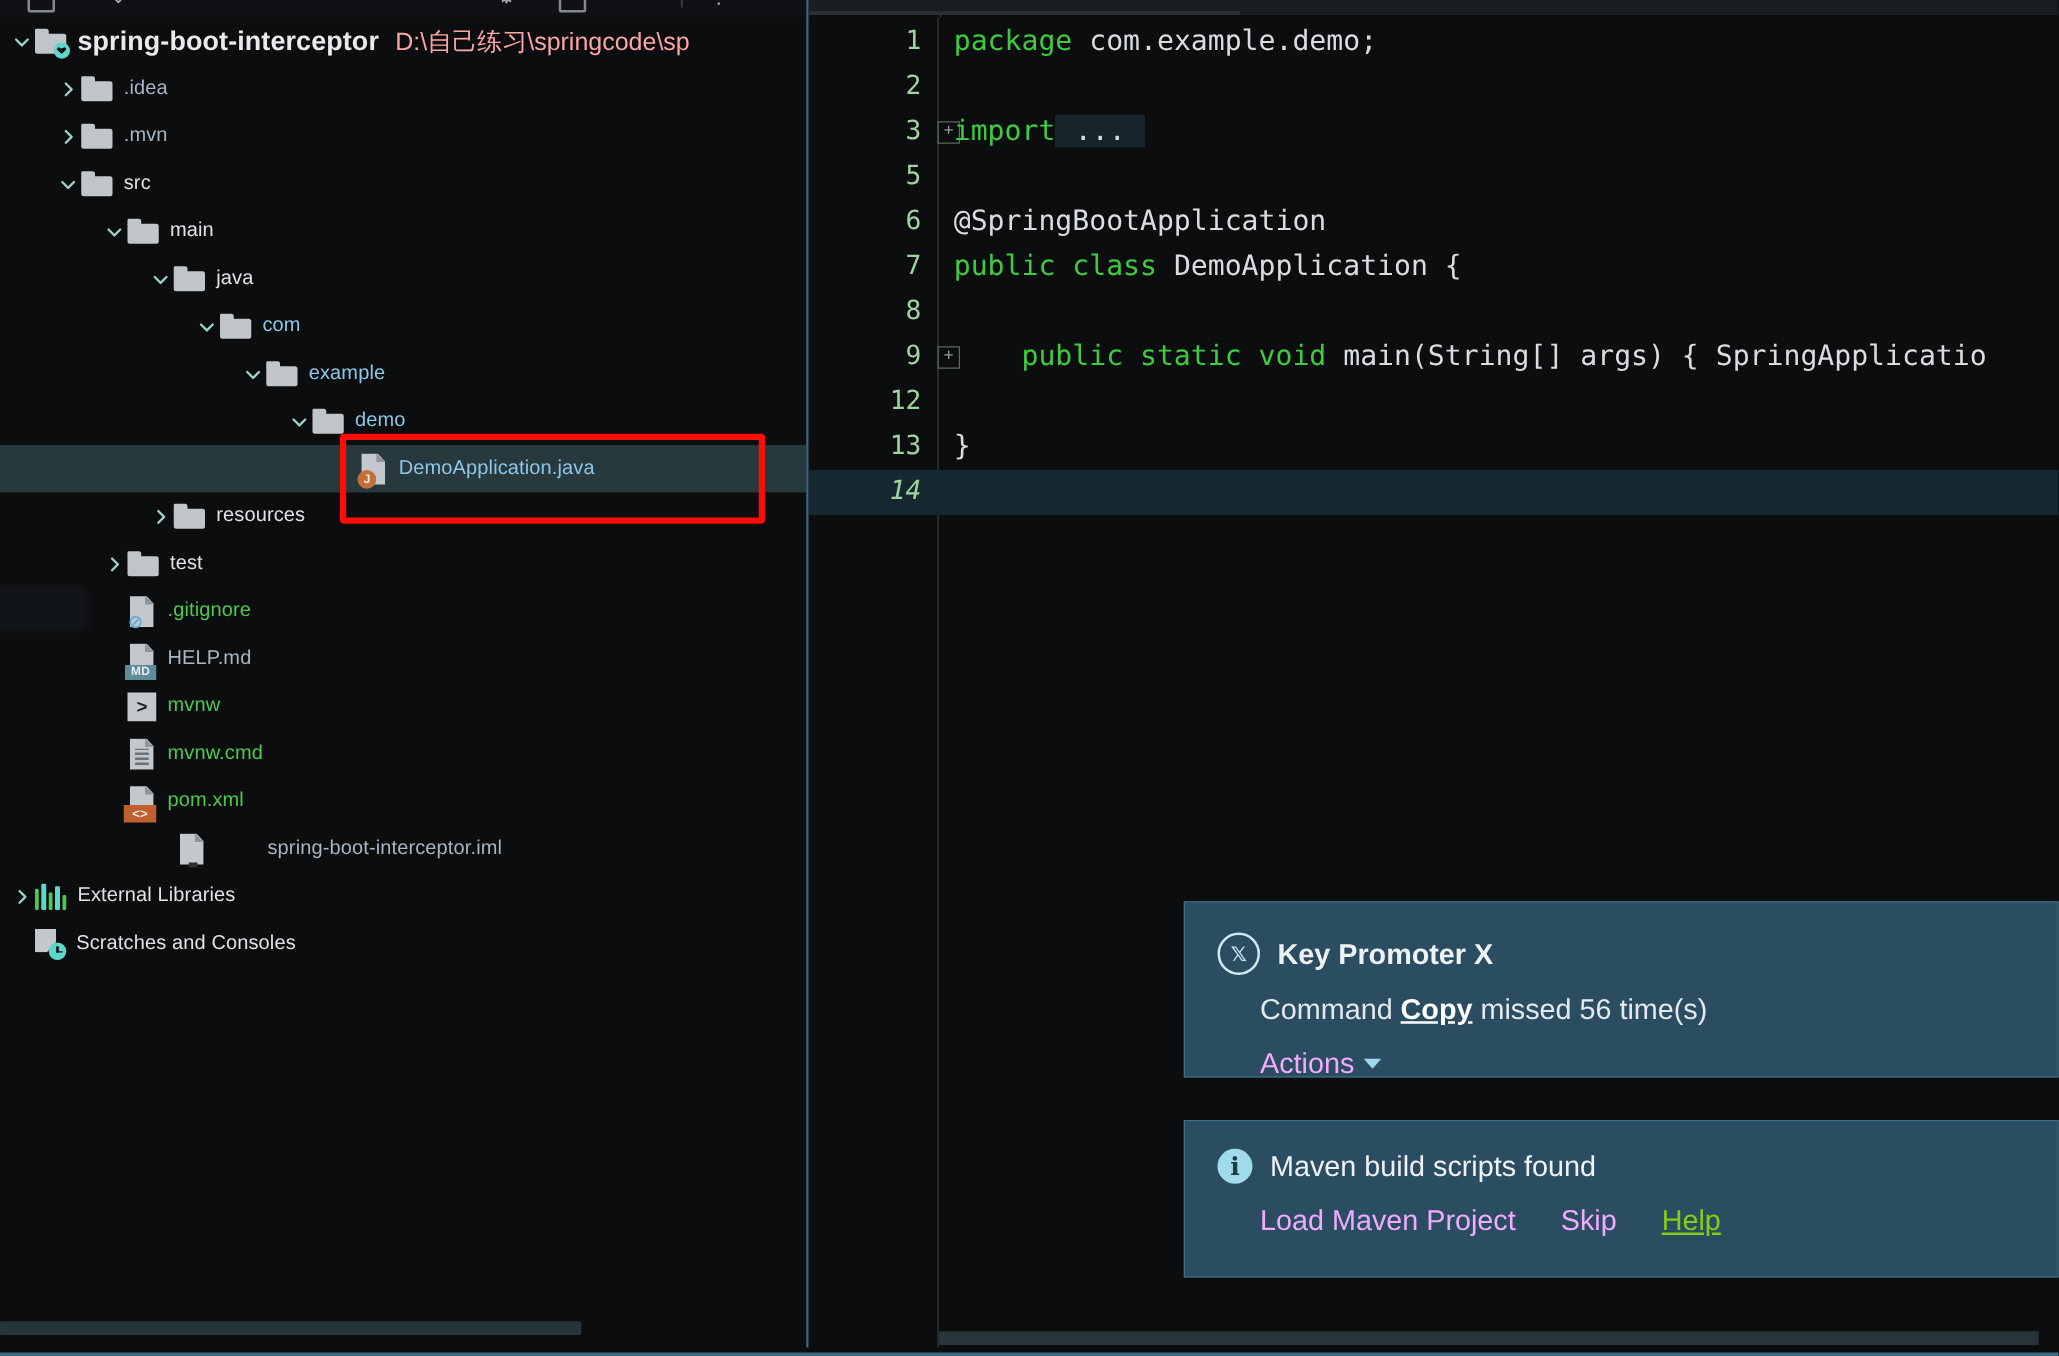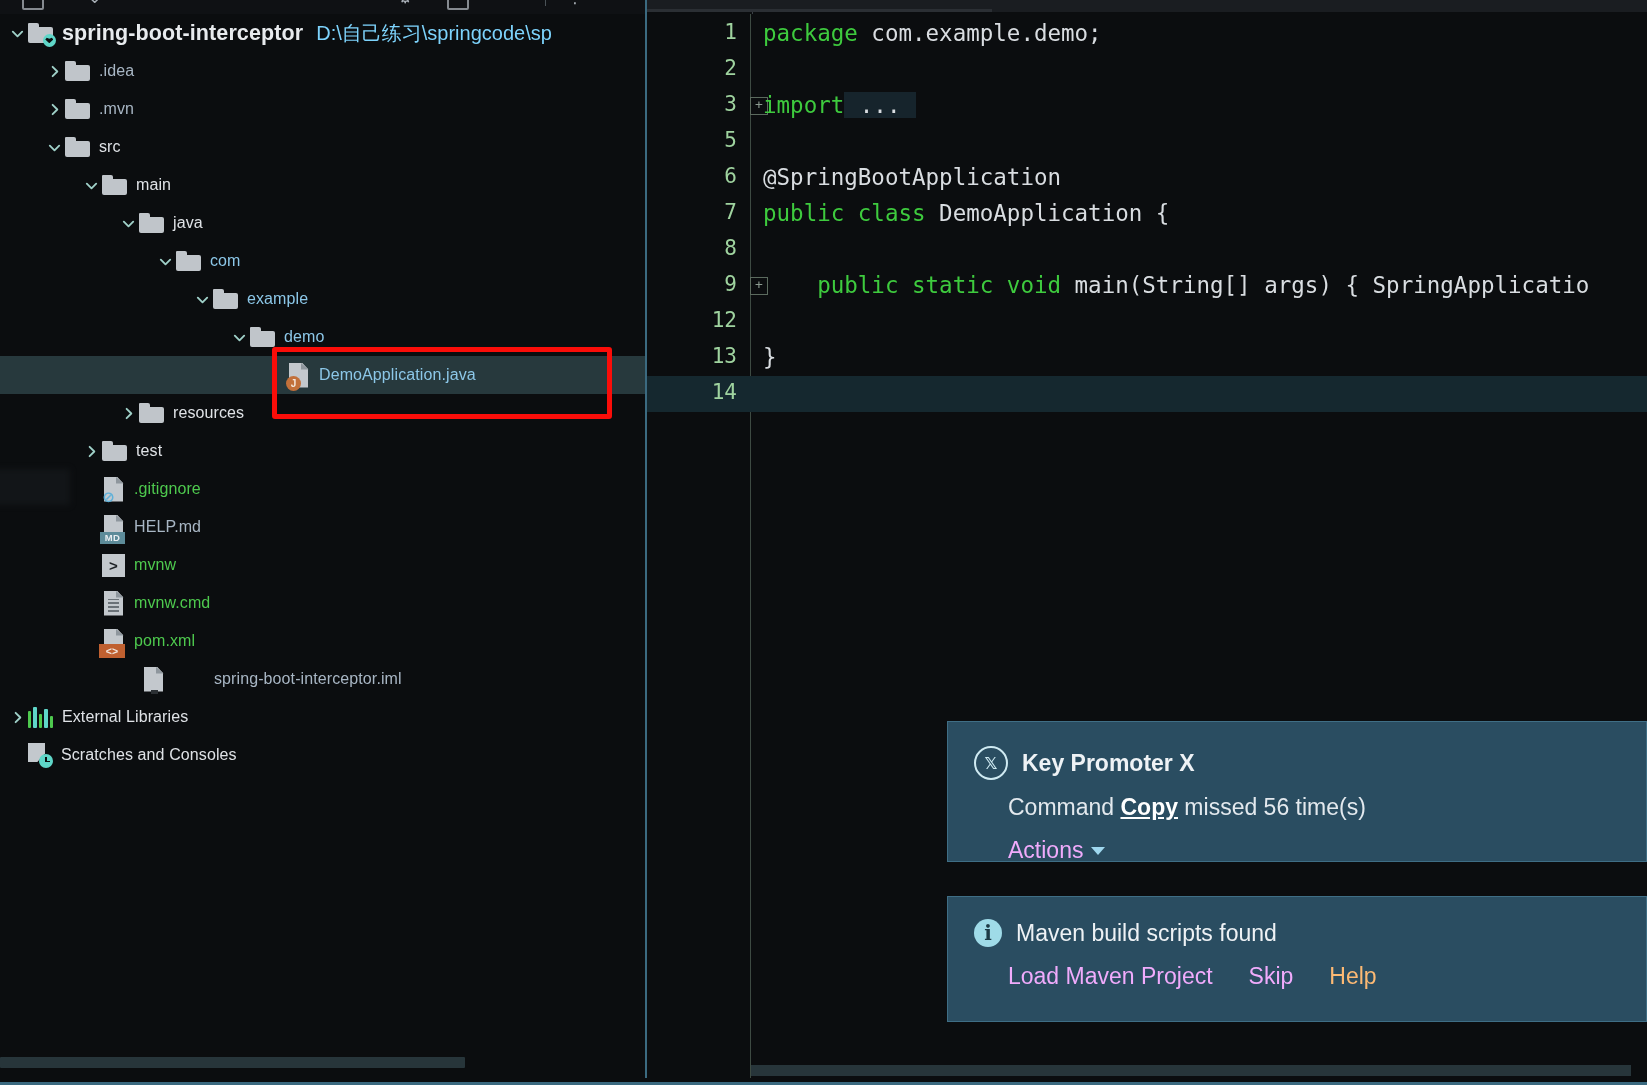--- a/index.html
+++ b/index.html
@@ -21,21 +21,21 @@
   
   .sidebar{position:absolute;left:0;top:14px;width:645px;height:1056px;background:#0b0d0f;overflow:hidden;}
   .tree{position:absolute;left:0;top:0;width:699px;}
   .row{position:relative;height:38px;display:flex;align-items:center;white-space:nowrap;}
   .row.sel{background:#27393d;}
   .arrow{width:22px;height:38px;flex:0 0 22px;display:flex;align-items:center;justify-content:center;color:#9fd0c8;font-size:17px;}
   .arrow svg{display:block;}
   .ico{flex:0 0 auto;display:flex;align-items:center;justify-content:center;margin-right:9px;}
   .lbl{font-size:16px;letter-spacing:.1px;}
   .lbl.bold{font-weight:bold;color:#e8ebee;font-size:21.5px;}
-  .path{font-size:20px;color:#7dd3fc;margin-left:13px;}
+  .path{font-size:20px;color:#fca5a5;margin-left:13px;}
 
   .green{color:#4ec94e;}
   .blue{color:#8cc7e8;}
   .white{color:#dfe2e6;}
   .grayblue{color:#a8b6c4;}
 
   
   .folder{width:25px;height:20px;position:relative;}
   .folder .bdy{position:absolute;left:0;top:4px;width:25px;height:16px;background:#c0c5ca;border-radius:1px 2px 2px 2px;}
   .folder .tab{position:absolute;left:0;top:0px;width:11px;height:5px;background:#c0c5ca;border-radius:1px 2px 0 0;}
@@ -112,21 +112,21 @@
   .notif{position:absolute;background:#2a4d61;border:1px solid #3f6e85;box-sizing:border-box;}
   .notif .title{display:flex;align-items:center;gap:14px;font-size:23px;font-weight:bold;color:#eef2f5;}
   .kpx-ico{width:30px;height:30px;border-radius:50%;border:2.5px solid #cfeaf2;display:flex;
      align-items:center;justify-content:center;font-size:16px;font-weight:bold;color:#cfeaf2;
      font-family:"DejaVu Sans",sans-serif;}
   .info-ico{width:28px;height:28px;border-radius:50%;background:#9fdbe8;color:#1d3a46;display:flex;
      align-items:center;justify-content:center;font-size:20px;font-weight:bold;font-family:"DejaVu Serif",serif;}
   .notif .body{font-size:23px;color:#e3e9ee;}
   .notif .body u{color:#ffffff;font-weight:bold;}
   .notif .act{font-size:23px;color:#f0abfc;}
-  .notif .act.disabled{color:#fdba74;}
+  .notif .act.disabled{color:#84cc16;text-decoration:underline;}
   .caret{display:inline-block;width:0;height:0;border-left:7px solid transparent;border-right:7px solid transparent;
      border-top:8px solid #9fd8ef;margin-left:8px;vertical-align:3px;}
 
   
   .ed-hscroll{position:absolute;left:104px;bottom:0;width:1543px;height:15px;background:#0b0d0f;}
   .ed-hscroll .thumb{position:absolute;left:0;top:2px;width:880px;height:11px;background:#27353a;}
   .bottom-line{position:absolute;left:0;bottom:0;width:1647px;height:3px;background:#3b6a80;}
 </style>
 </head>
 <body>
@@ -433,21 +433,21 @@
         <div class="ln" style="top: 42px;">2</div>
         <div class="ln" style="top: 78px;">3</div>
         <div class="ln" style="top: 114px;">5</div>
         <div class="ln" style="top: 150px;">6</div>
         <div class="ln" style="top: 186px;">7</div>
         <div class="ln" style="top: 222px;">8</div>
         <div class="ln" style="top: 258px;">9</div>
         <div class="ln" style="top: 294px;">12</div>
         <div class="ln" style="top: 330px;">13</div>
         <div class="curline" style="top: 362px; left: 0px; width: 104px;"></div>
-        <div class="ln" style="top: 366px;">14</div>
+        <div class="ln" style="top: 366px; font-style: italic;">14</div>
       </div>
     <div class="code-area" id="code-area">
         <div class="cl" style="top: 6px;"><span class="kw">package</span><span class="pl"> com.example.demo;</span></div>
         <div class="fold-marker" style="top: 83px; left: -1px;">+</div>
         <div class="cl" style="top: 78px;"><span class="kw">import</span><span class="pl"></span><span class="folded pl"> ... </span></div>
         <div class="cl" style="top: 150px;"><span class="pl">@SpringBootApplication</span></div>
         <div class="cl" style="top: 186px;"><span class="kw">public class</span><span class="pl"> DemoApplication {</span></div>
         <div class="fold-marker" style="top: 263px; left: -1px;">+</div>
         <div class="cl" style="top: 258px;"><span class="kw">    public static void</span><span class="pl"> main(String[] args) { SpringApplicatio</span></div>
         <div class="cl" style="top: 330px;"><span class="pl">}</span></div>

